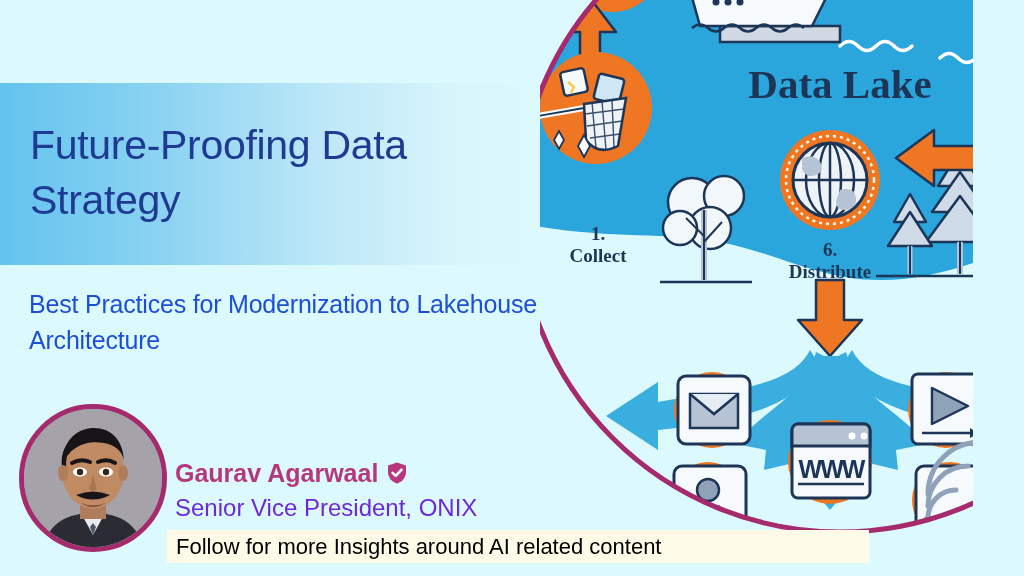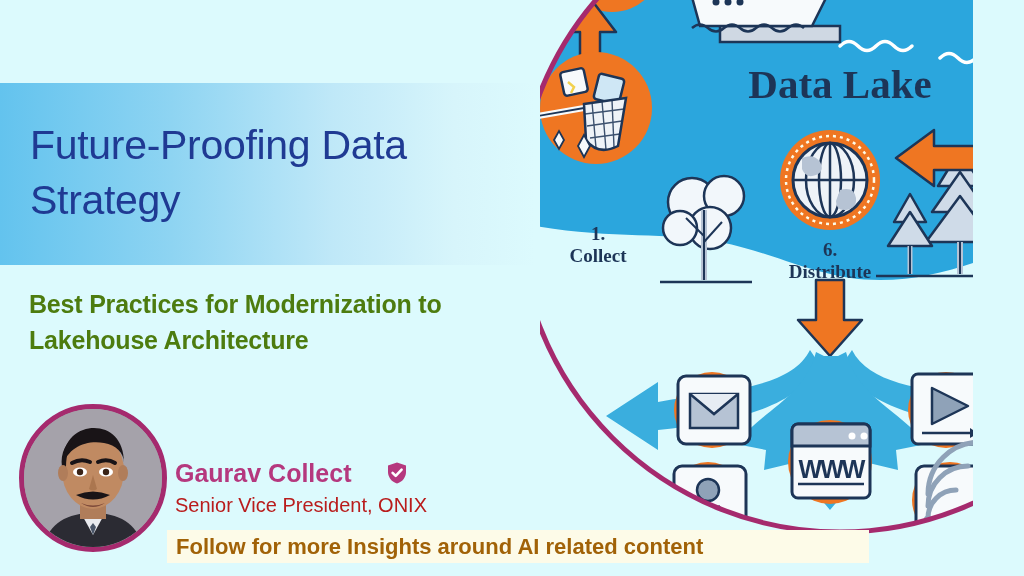--- a/index.html
+++ b/index.html
@@ -20,48 +20,48 @@
     position:absolute; left:0; top:83px; width:535px; height:182px;
     background:linear-gradient(to right, #63c3ee 0%, #8ed4f2 32%, #bfe8f8 62%, #d7f5fb 85%, #dcfafd 100%);
   }
   .title {
     position:absolute; left:30px; top:118px; width:520px;
     font-size:41px; font-weight:normal; line-height:1.33;
     color:#1f3a93; letter-spacing:-0.3px;
   }
   .subtitle {
     position:absolute; left:29px; top:287px; width:520px;
-    font-size:25px; font-weight:bold; line-height:1.42;
-    color:#4d7c0f; letter-spacing:-0.2px;
+    font-size:25px; font-weight:normal; line-height:1.42;
+    color:#1d4ed8; letter-spacing:-0.2px;
   }
 
   
   .avatar {
     position:absolute; left:19px; top:404px; width:148px; height:148px;
     border-radius:50%; border:5px solid #a52a6e; overflow:hidden;
     background:#a3a0a8;
   }
   .avatar svg { display:block; }
   .author-name {
     position:absolute; left:175px; top:459px;
     font-size:25px; font-weight:bold; color:#b5387e; white-space:nowrap;
   }
   .verified {
     position:absolute; left:385px; top:461px; width:24px; height:24px;
   }
   .author-role {
     position:absolute; left:175px; top:494px;
-    font-size:20px; font-weight:normal; color:#b91c1c; white-space:nowrap;
+    font-size:24px; font-weight:normal; color:#6d28d9; white-space:nowrap;
   }
   .follow-banner {
     position:absolute; left:167px; top:530px; width:702px; height:33px;
     background:#fdfbe8; display:flex; align-items:center;
   }
   .follow-banner span {
-    padding-left:9px; font-size:22px; font-weight:bold; color:#a16207; white-space:nowrap;
+    padding-left:9px; font-size:22px; font-weight:normal; color:#000000; white-space:nowrap;
   }
 </style>
 </head>
 <body>
 
 <div id="stage">
 
   <div id="illustration">
     <svg id="illoSvg" width="640" height="720" viewBox="0 0 640 720" xmlns="http://www.w3.org/2000/svg">
       <defs>
@@ -282,21 +282,21 @@
       <circle cx="82" cy="63" r="3.2" fill="#3a2418"></circle>
 
       <path d="M69,66 L65,80 q4,3 8,0 Z" fill="#ab764f"></path>
 
       <path d="M52,86 q17,-7 34,0 q-17,9 -34,0 Z" fill="#191417"></path>
 
       <path d="M57,94 q12,8 24,0 q-12,5 -24,0 Z" fill="#7d4a3a"></path>
     </svg>
   </div>
 
-  <div class="author-name">Gaurav Collect</div>
+  <div class="author-name">Gaurav Agarwaal</div>
 
   <span class="verified">
     <svg width="24" height="24" viewBox="0 0 24 24" xmlns="http://www.w3.org/2000/svg">
       <path d="M12 1.5 L21 4.4 V11 C21 16.4 17.2 21 12 22.6 C6.8 21 3 16.4 3 11 V4.4 Z" fill="#b5387e"></path>
       <path d="M7.6 11.8 L10.7 14.9 L16.6 8.6" fill="none" stroke="#ffffff" stroke-width="2.6" stroke-linecap="round" stroke-linejoin="round"></path>
     </svg>
   </span>
 
   <div class="author-role">Senior Vice President, ONIX</div>
 

